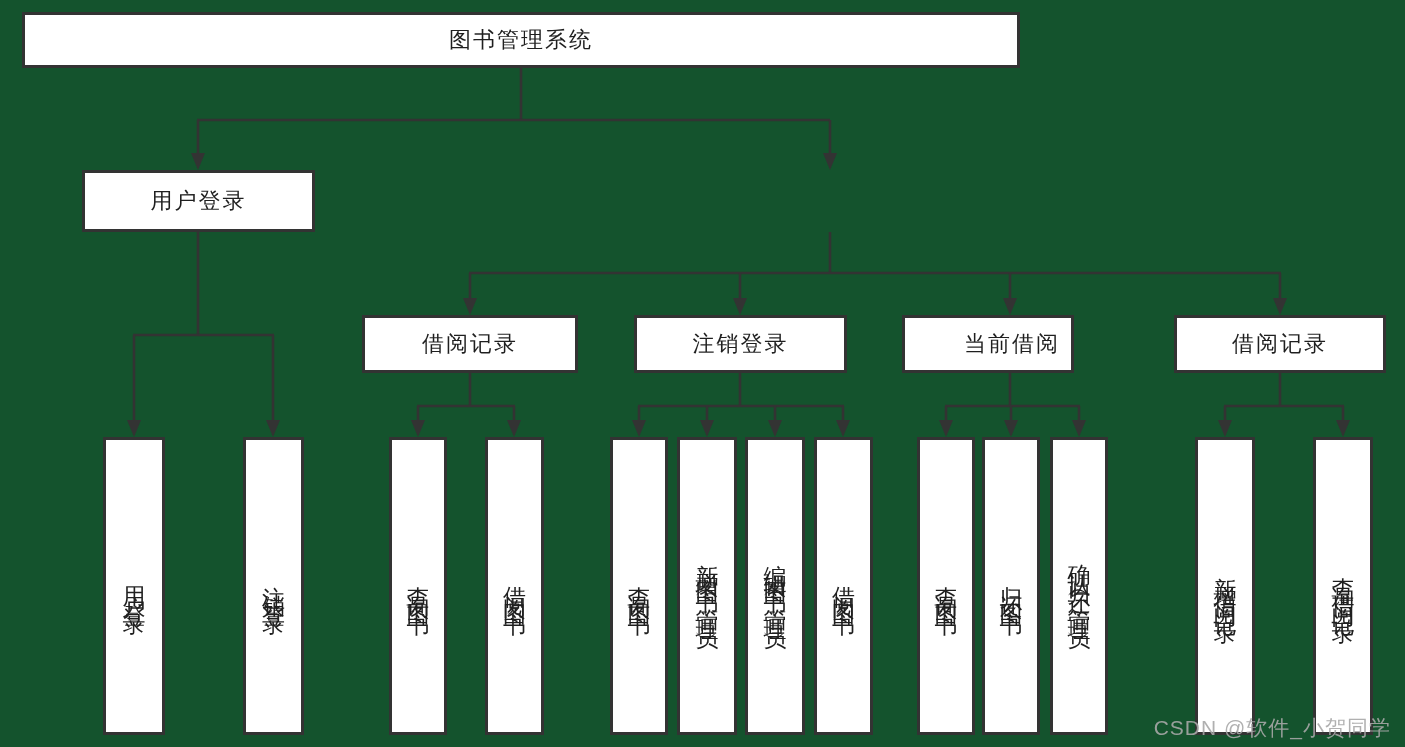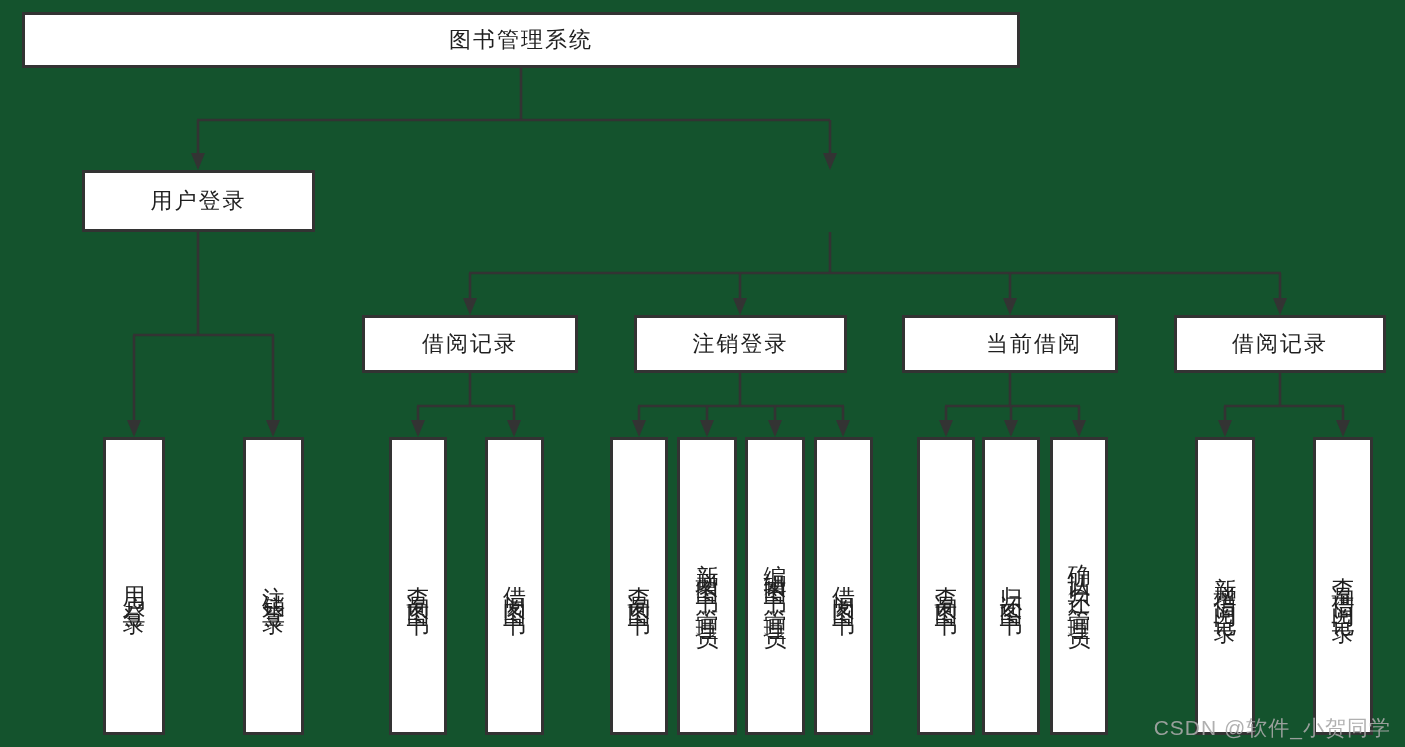--- a/index.html
+++ b/index.html
@@ -147,21 +147,21 @@
       <polygon points="1336,420 1350,420 1343,437"></polygon>
     </g>
   </svg>
 
   <div class="box hbox" style="left:22px; top:12px; width:998px; height:56px;">图书管理系统</div>
 
   <div class="box hbox" style="left:82px; top:170px; width:233px;">用户登录</div>
 
   <div class="box hbox" style="left:362px; top:315px; width:216px; height:58px;">借阅记录</div>
   <div class="box hbox" style="left:634px; top:315px; width:213px; height:58px;">注销登录</div>
-  <div class="box hbox" style="left:902px; top:315px; width:216px; height:58px;padding-left:48px;">当前借阅</div>
+  <div class="box hbox" style="left:902px; top:315px; width:172px; height:58px;padding-left:48px;">当前借阅</div>
   <div class="box hbox" style="left:1174px; top:315px; width:212px; height:58px;">借阅记录</div>
 
   <div class="box vbox" style="left:103px; width:62px;">用户登录</div>
   <div class="box vbox" style="left:243px; width:61px;">注销登录</div>
 
   <div class="box vbox" style="left:389px; width:58px;">查询图书</div>
   <div class="box vbox" style="left:485px; width:59px;">借阅图书</div>
 
   <div class="box vbox" style="left:610px; width:58px;">查询图书</div>
   <div class="box vbox" style="left:677px; width:60px;">新增图书（管理员）</div>

